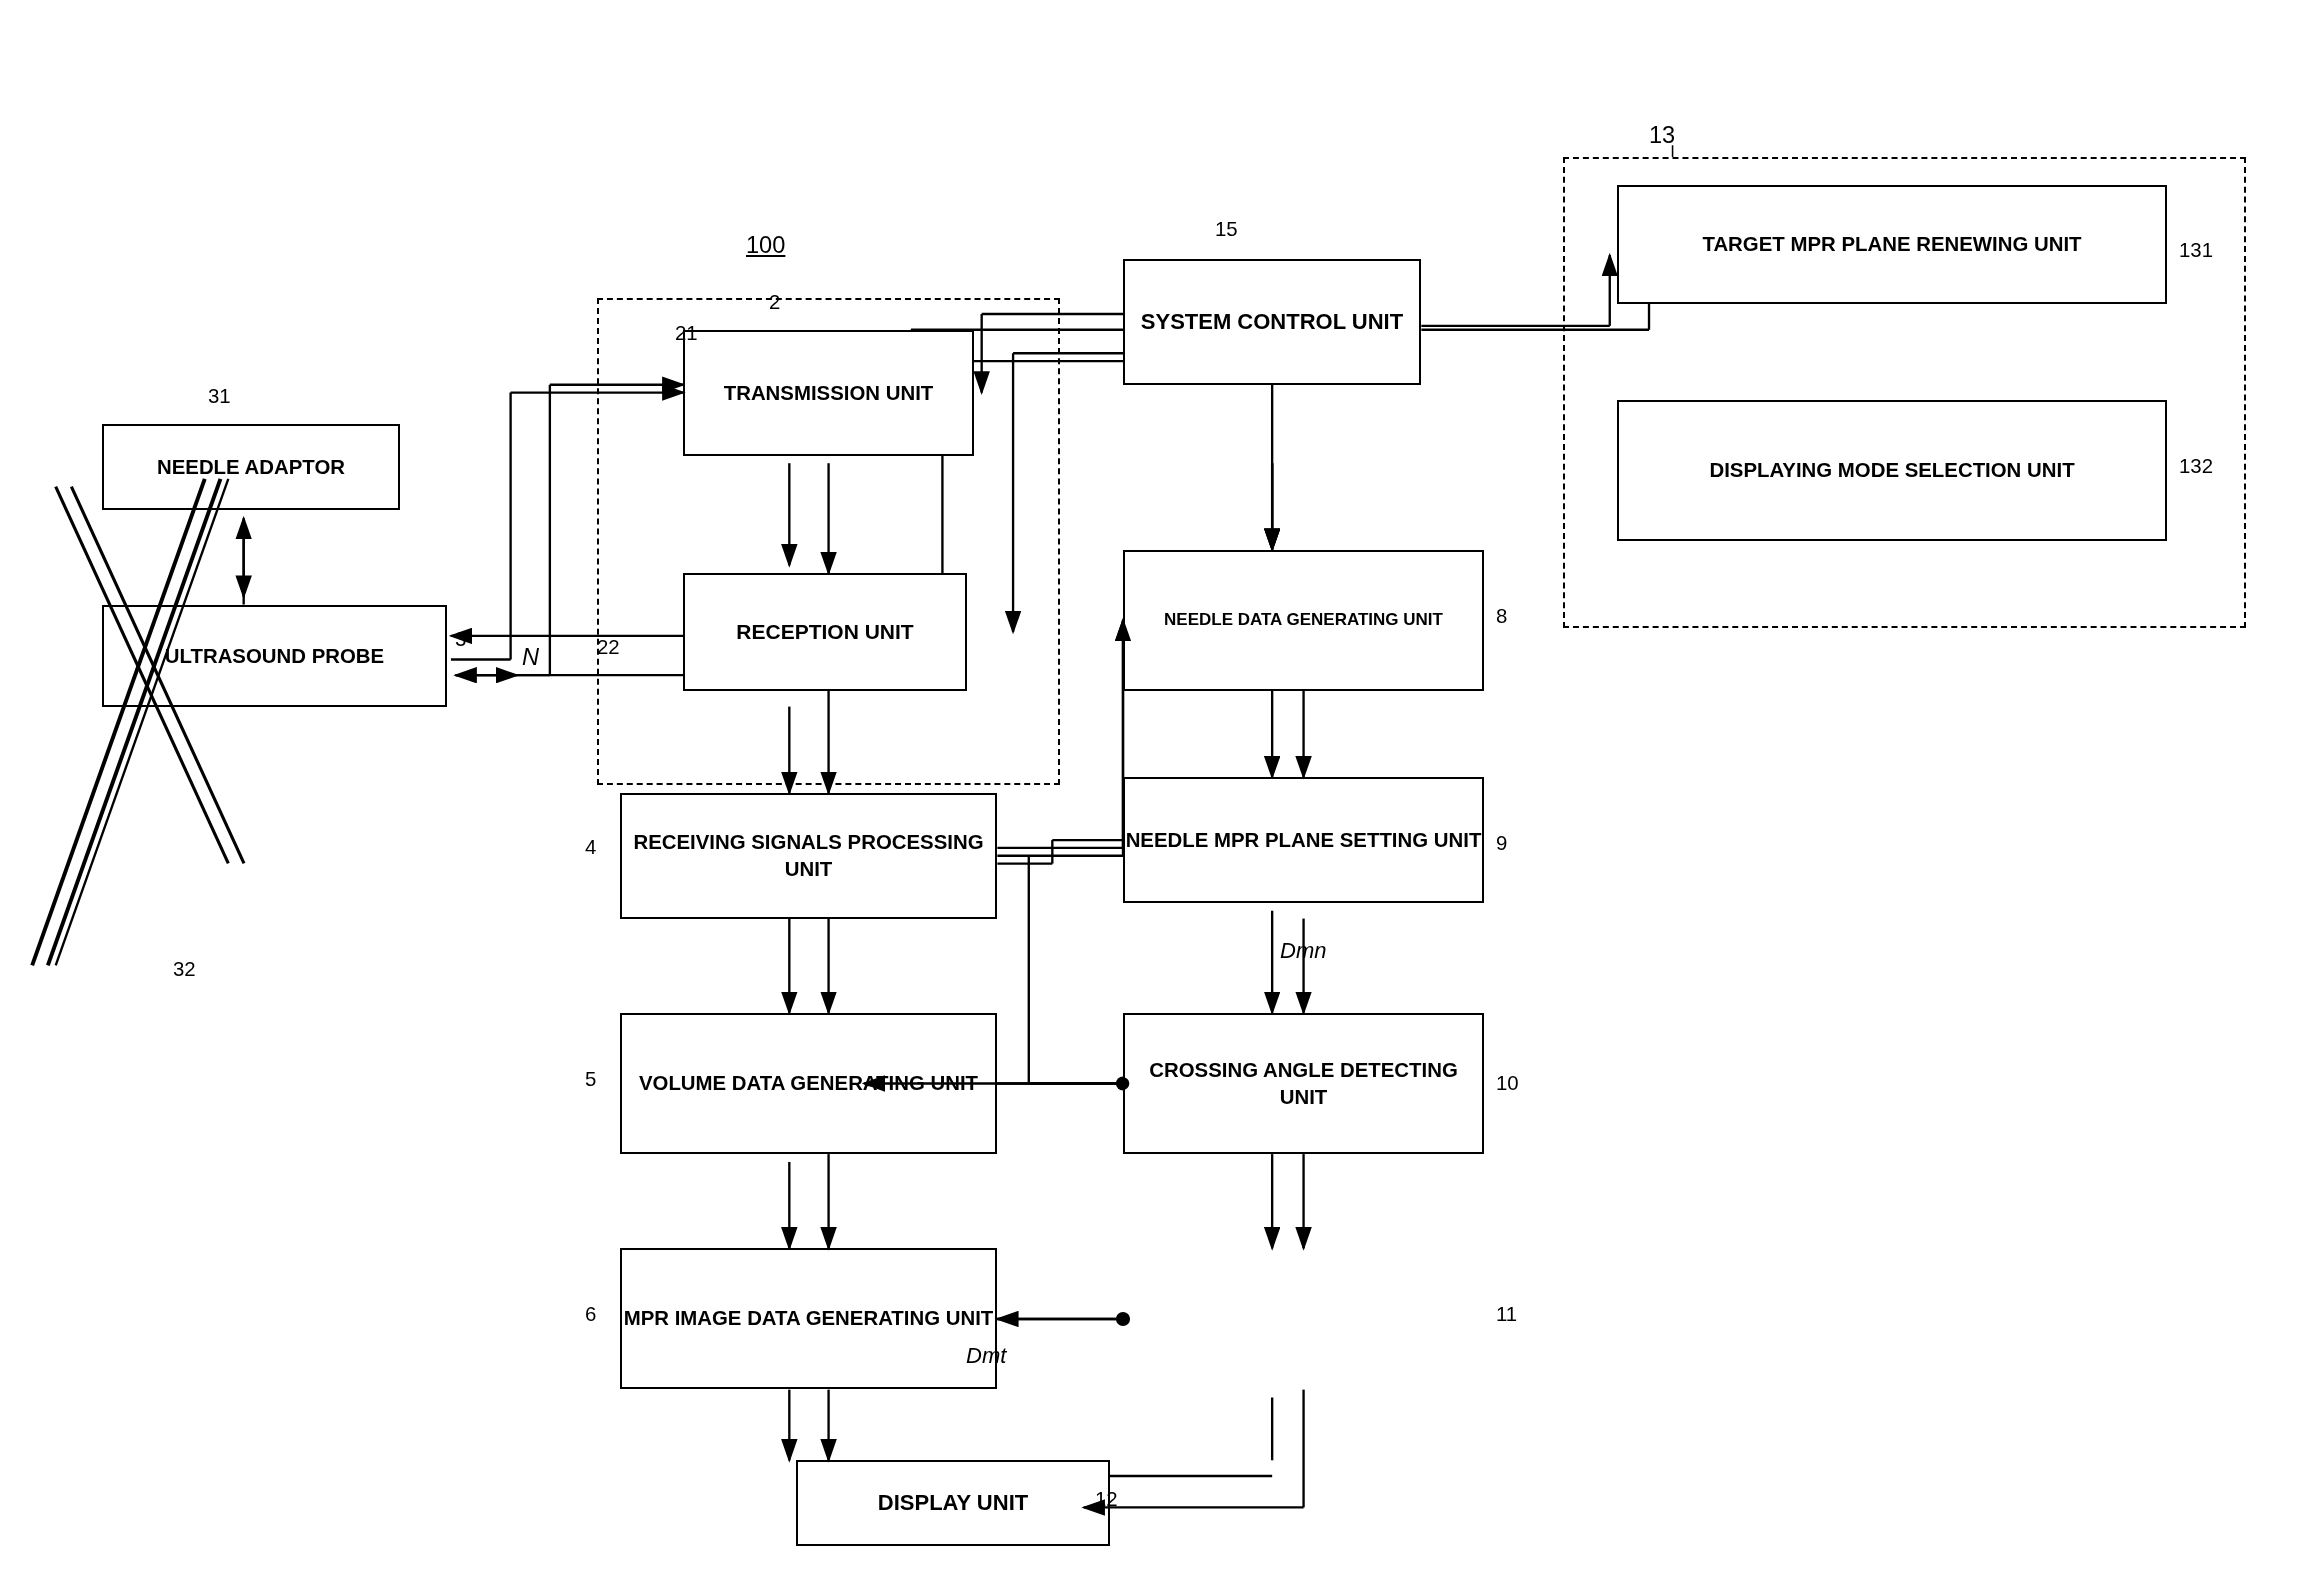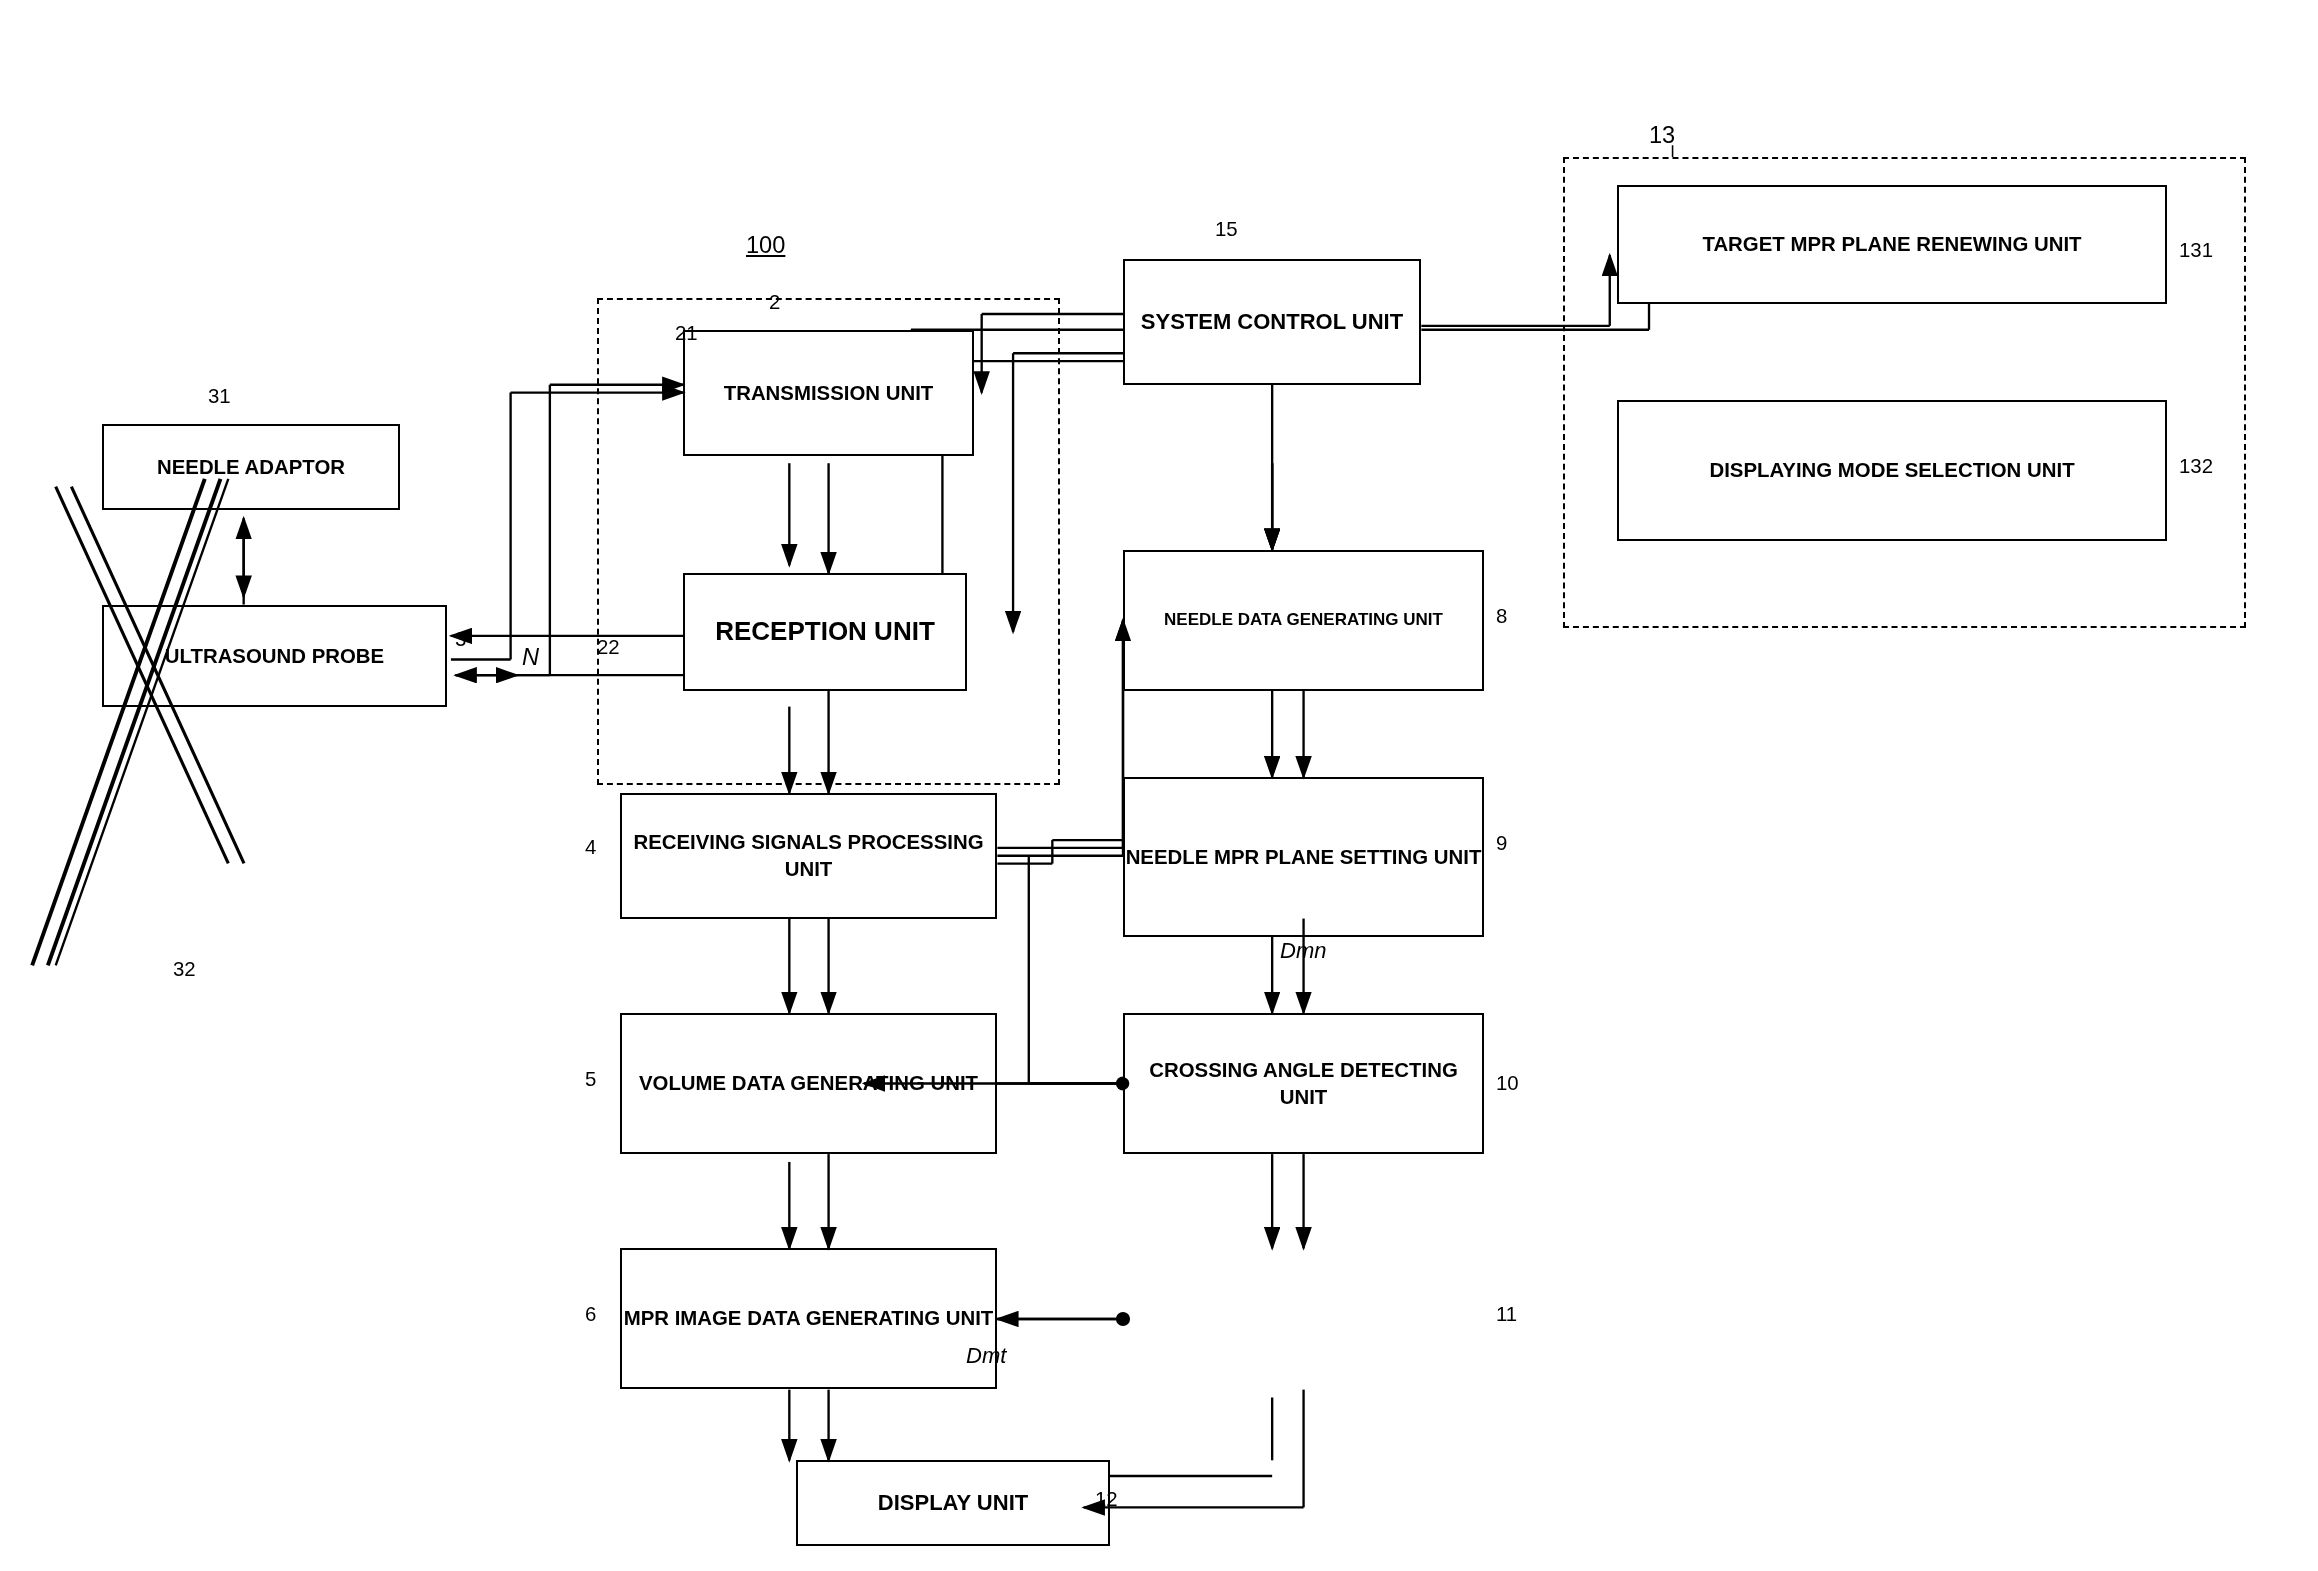--- a/index.html
+++ b/index.html
@@ -166,21 +166,21 @@
   <div class="ref-label underline" style="left:746px; top:232px; font-size:23.6px; text-decoration:underline;">100</div>
 
   <div class="ref-label" style="left:769px; top:291px;">2</div>
 
   <div class="box" style="left:683px; top:330px; width:291px; height:126px; font-size:20.4px;">
     <span>TRANSMISSION UNIT</span>
   </div>
 
   <div class="ref-label" style="left:675px; top:322px;">21</div>
 
-  <div class="box" style="left:683px; top:573px; width:284px; height:118px; font-size:26px;">
+  <div class="box" style="left:683px; top:573px; width:284px; height:118px; font-size:21px;">
     <span>RECEPTION UNIT</span>
   </div>
 
   <div class="ref-label" style="left:597px; top:636px;">22</div>
 
   <div class="box" style="left:620px; top:793px; width:377px; height:126px; font-size:20.4px;">
     <span>RECEIVING SIGNALS PROCESSING UNIT</span>
   </div>
 
   <div class="ref-label" style="left:585px; top:836px;">4</div>
@@ -208,21 +208,21 @@
   </div>
 
   <div class="ref-label" style="left:1215px; top:218px;">15</div>
 
   <div class="box" style="left:1123px; top:550px; width:361px; height:141px; font-size:17px;">
     <span>NEEDLE DATA GENERATING UNIT</span>
   </div>
 
   <div class="ref-label" style="left:1496px; top:605px;">8</div>
 
-  <div class="box" style="left:1123px; top:777px; width:361px; height:160px; font-size:20.4px;">
+  <div class="box" style="left:1123px; top:777px; width:361px; height:126px; font-size:20.4px;">
     <span>NEEDLE MPR PLANE SETTING UNIT</span>
   </div>
 
   <div class="ref-label" style="left:1496px; top:832px;">9</div>
 
   <div class="ref-label" style="left:1280px; top:938px; font-size:22px; font-style:italic;">Dmn</div>
 
   <div class="box" style="left:1123px; top:1013px; width:361px; height:141px; font-size:20.4px;">
     <span>CROSSING ANGLE DETECTING UNIT</span>
   </div>

